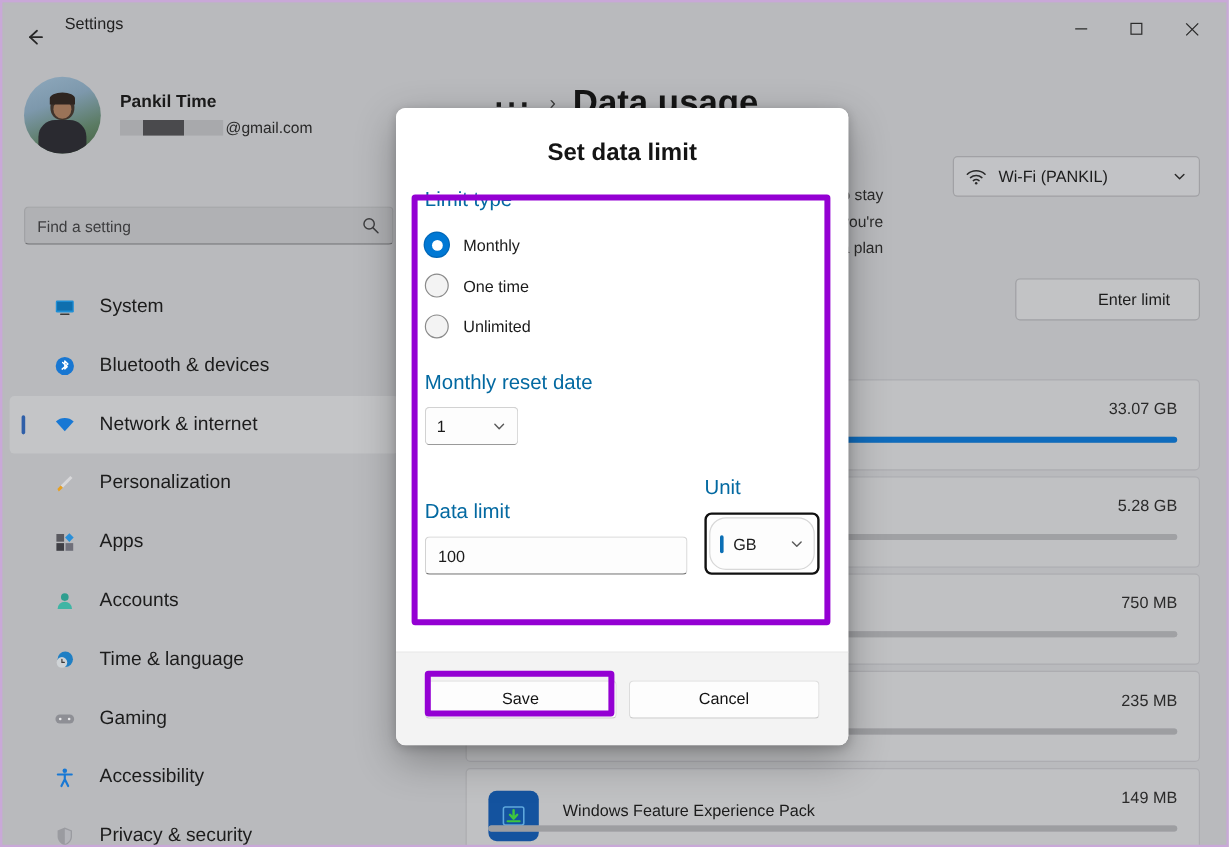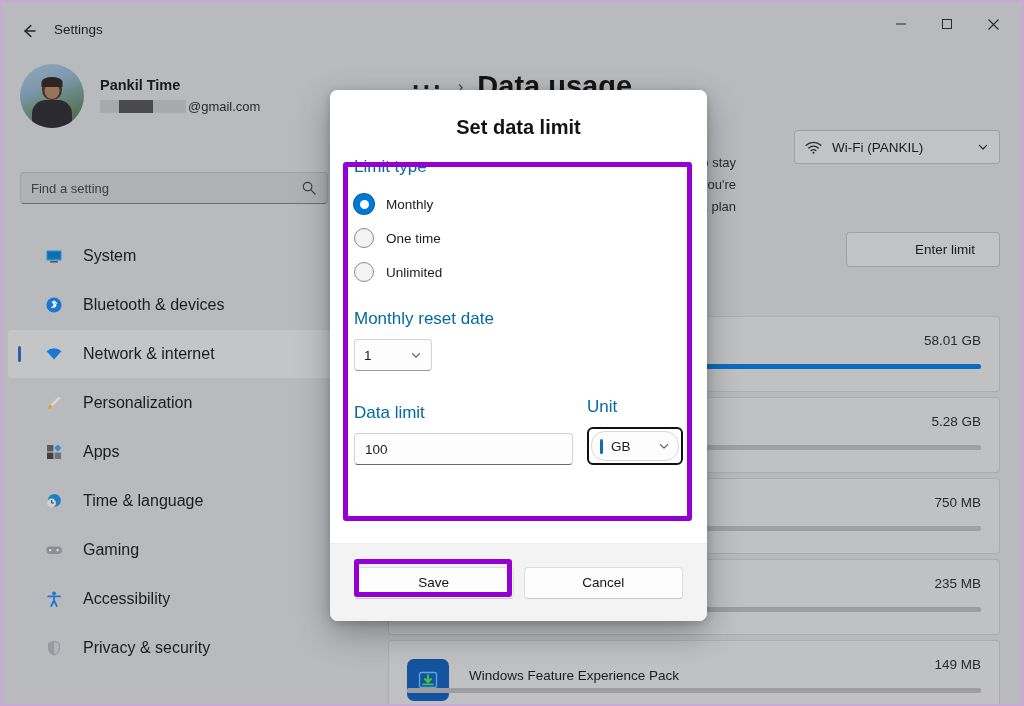--- a/index.html
+++ b/index.html
@@ -35,21 +35,21 @@
   }
   #back-btn {
     position: absolute;
     left: 8px; top: 12px;
     width: 34px; height: 30px;
     display: flex; align-items: center; justify-content: center;
     color: #2b2b2b;
   }
   #app-title {
     position: absolute;
-    left: 50px; top: 18px;
+    left: 50px; top: 8px;
     font-size: 13.5px;
     color: #1f1f1f;
   }
   .winctl {
     position: absolute;
     top: 0;
     width: 46px; height: 40px;
     display: flex; align-items: center; justify-content: center;
     color: #2b2b2b;
     font-size: 13px;
@@ -379,21 +379,21 @@
     font-size: 13.5px;
     color: #1b1b1b;
   }
   #unit-select-wrap {
     position: relative;
     border: 2.5px solid #111111;
     border-radius: 6px;
     padding: 2px;
   }
   #unit-select {
-    height: 30px;
+    height: 44px;
     background: #fdfdfd;
     border: 1px solid #d8d8d8;
     border-radius: 14px;
     display: flex; align-items: center;
     padding: 0 8px;
     gap: 4px;
   }
   #unit-accent {
     width: 3px; height: 15px;
     border-radius: 2px;
@@ -542,20 +542,29 @@
             <svg width="18" height="18" viewBox="0 0 18 18">
               <rect x="2" y="2" width="6.4" height="6.4" fill="#5a5a60"></rect>
               <rect x="2" y="9.6" width="6.4" height="6.4" fill="#3f3f45"></rect>
               <rect x="9.6" y="9.6" width="6.4" height="6.4" fill="#70707a"></rect>
               <path d="M12.8 1.4 L16.4 5 L12.8 8.6 L9.2 5 Z" fill="#2a8fd8"></path>
             </svg>
           </span>
           <span class="nav-label">Apps</span>
         </div>
 
+        <div class="nav-item">
+          <span class="nav-icon">
+            <svg width="18" height="18" viewBox="0 0 18 18">
+              <circle cx="9" cy="5.6" r="3.2" fill="#2f9e8f"></circle>
+              <path d="M3 15.4 A6 6 0 0 1 15 15.4 Z" fill="#3fb5a4"></path>
+            </svg>
+          </span>
+          <span class="nav-label">Accounts</span>
+        </div>
 
         <div class="nav-item">
           <span class="nav-icon">
             <svg width="18" height="18" viewBox="0 0 18 18">
               <circle cx="9.4" cy="8.4" r="6.4" fill="#1f7fc4"></circle>
               <circle cx="6.6" cy="11" r="4.4" fill="#cfd3d6"></circle>
               <path d="M6.6 8.4 V11 H8.6" stroke="#3a3a3a" stroke-width="1" fill="none" stroke-linecap="round"></path>
             </svg>
           </span>
           <span class="nav-label">Time &amp; language</span>
@@ -623,21 +632,21 @@
             <path d="M2.4 4.4 L6 8 L9.6 4.4" fill="none" stroke="#2a2a2a" stroke-width="1.2" stroke-linecap="round" stroke-linejoin="round"></path>
           </svg>
         </span>
       </div>
 
       <div id="enter-limit-btn">Enter limit</div>
 
       <div id="usage-list">
 
         <div class="usage-row">
-          <span class="usage-size">58.01 GB</span>
+          <span class="usage-size">33.07 GB</span>
           <div class="usage-bar-track">
             <div class="usage-bar-fill" style="width:100%;background:#0f6cbd;"></div>
           </div>
         </div>
 
         <div class="usage-row">
           <span class="usage-size">5.28 GB</span>
           <div class="usage-bar-track">
             <div class="usage-bar-fill" style="width:100%;background:#a0a1a4;"></div>
           </div>

